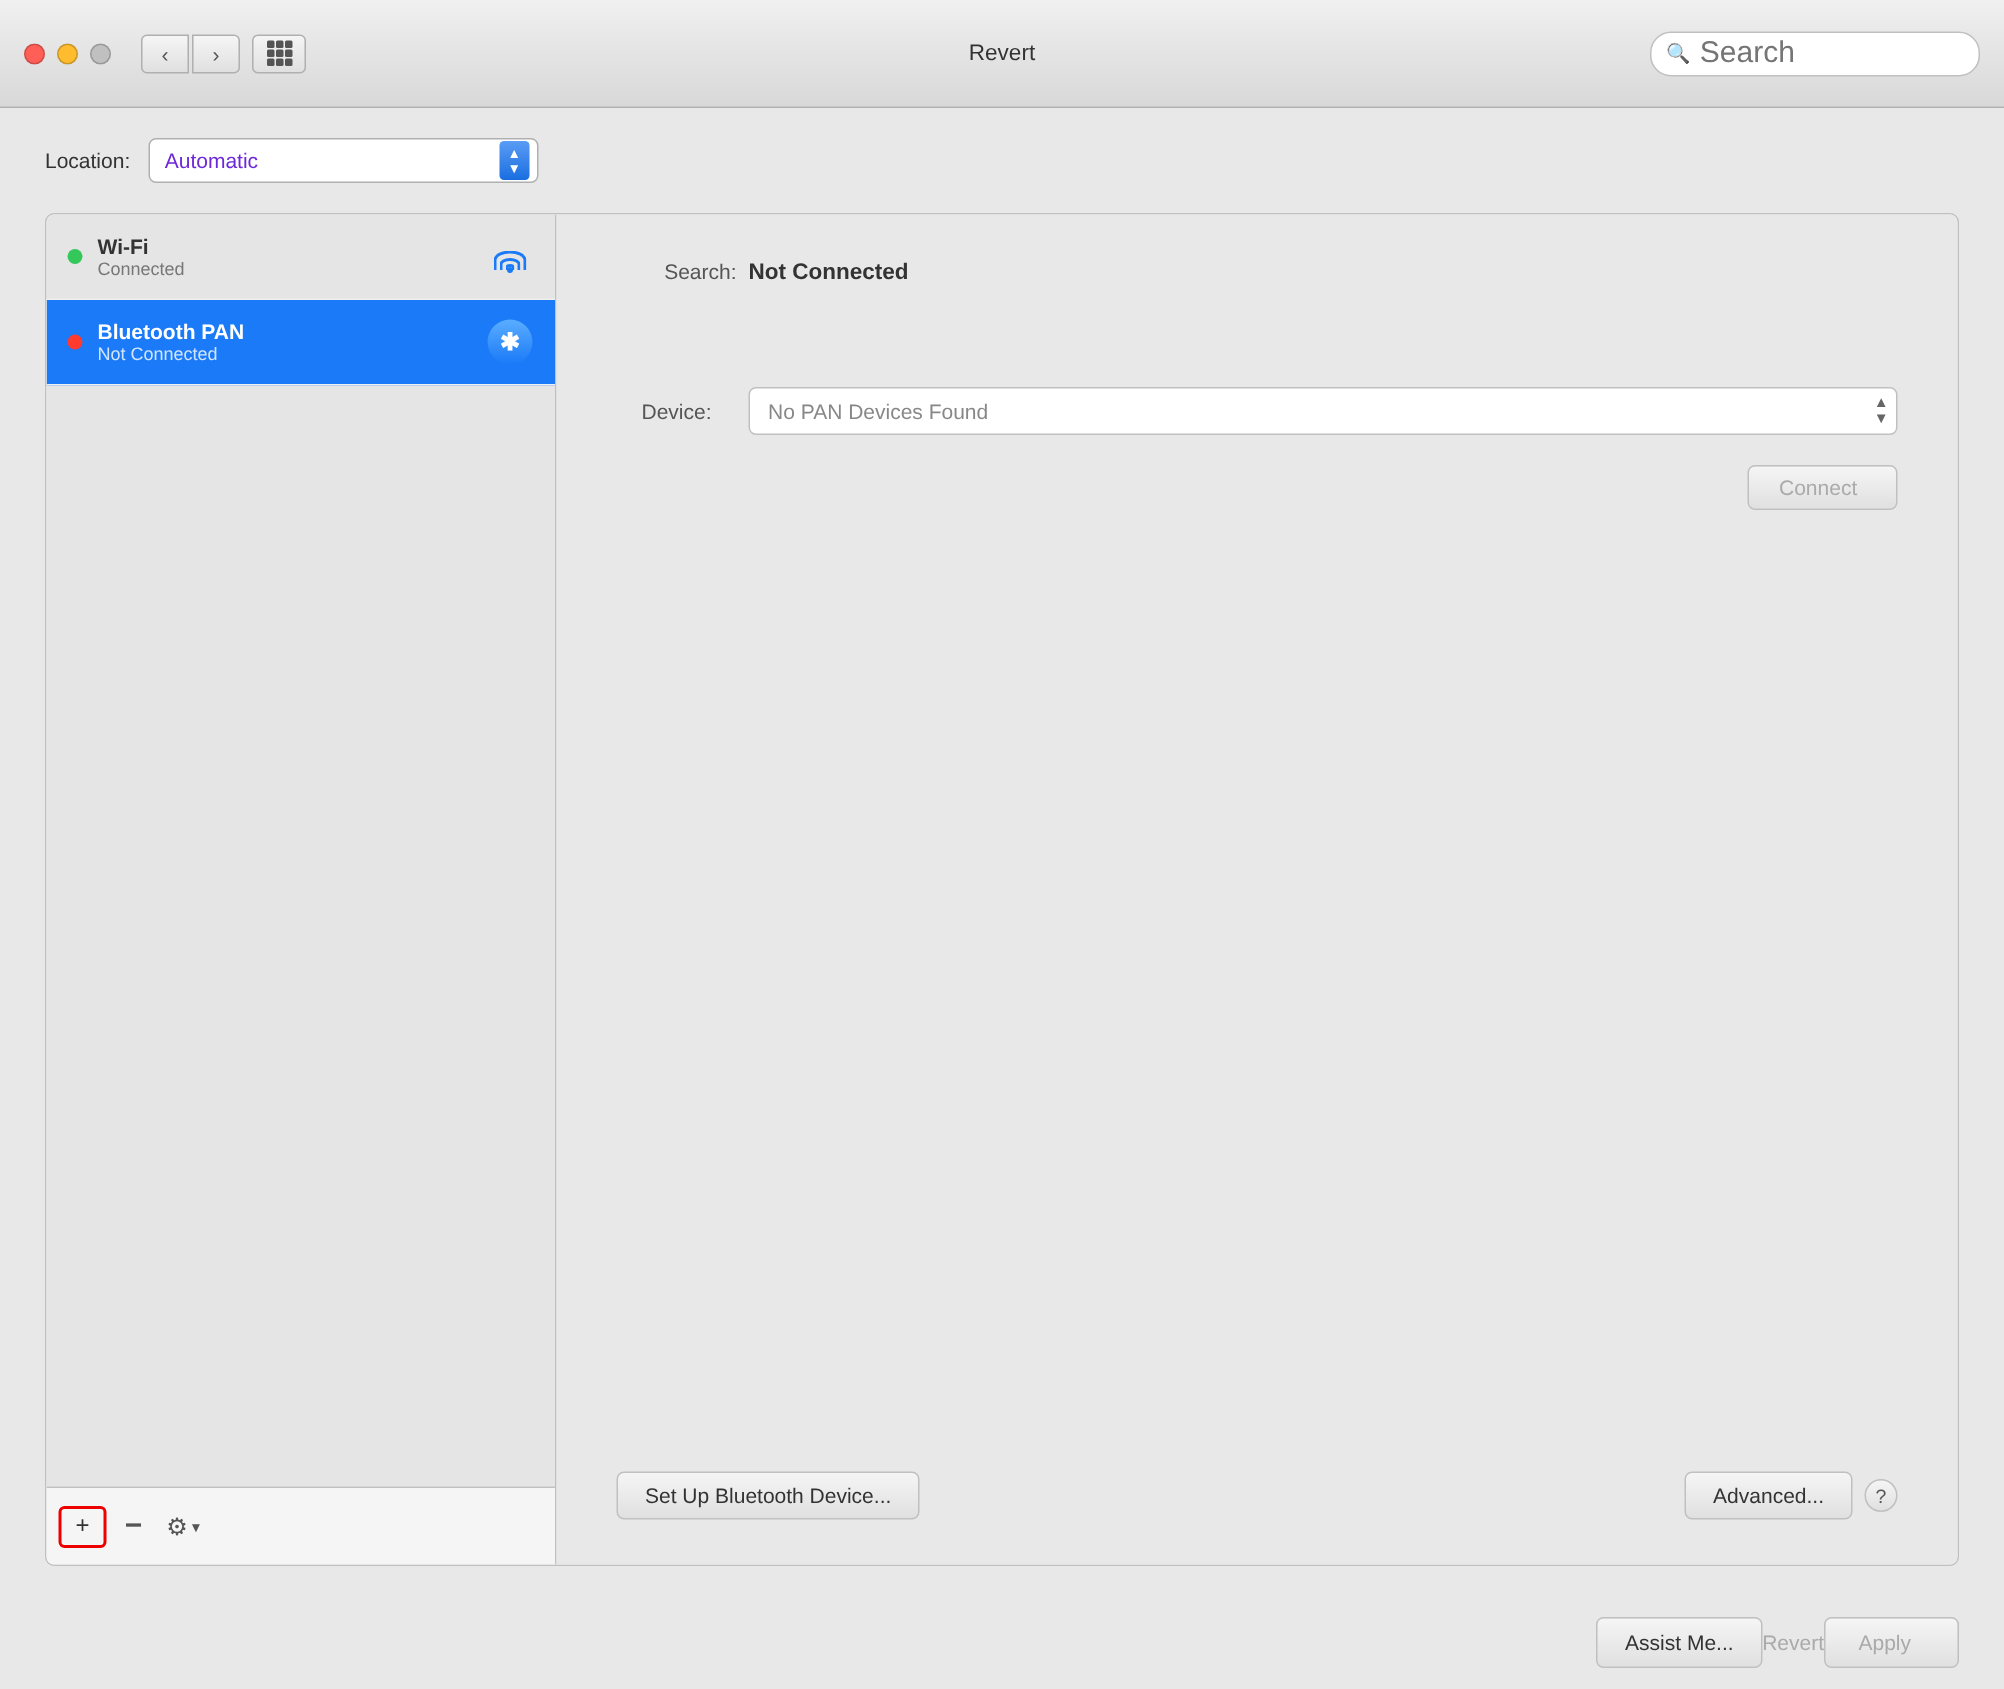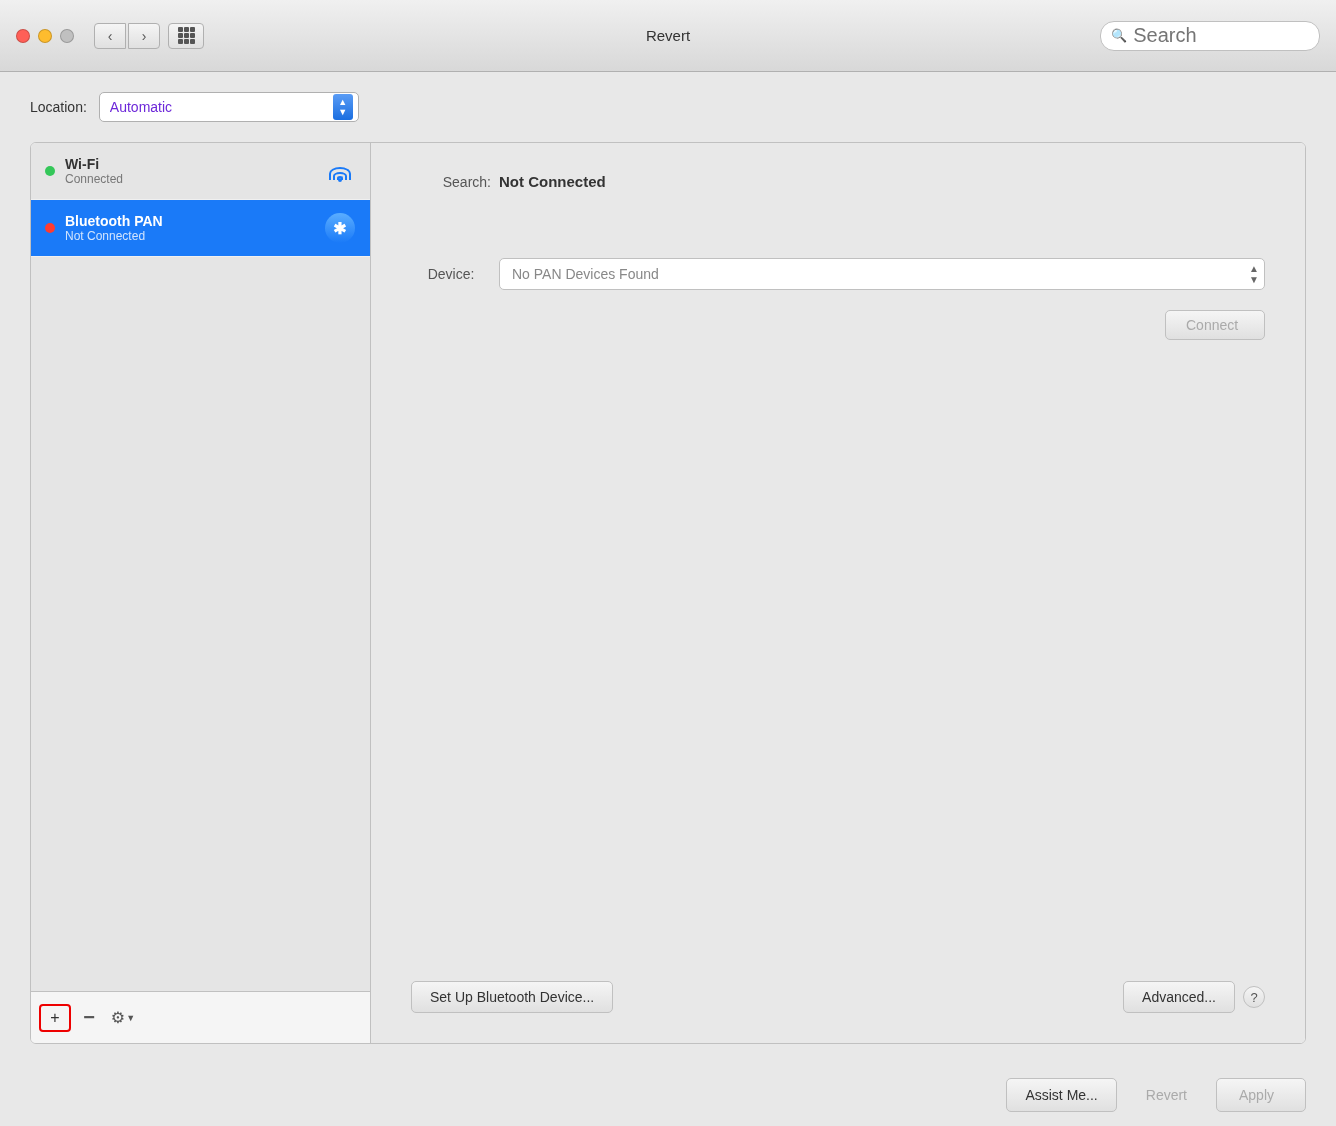--- a/index.html
+++ b/index.html
@@ -457,21 +457,21 @@
       color: #555;
       cursor: pointer;
     }
 
     
     .action-bar {
       display: flex;
       align-items: center;
       justify-content: flex-end;
       padding: 14px 30px;
-      gap: 29px;
+      gap: 0;
       flex-shrink: 0;
     }
     .btn-assist {
       background: linear-gradient(to bottom, #f5f5f5, #e0e0e0);
       border: 1px solid #c0c0c0;
       border-radius: 5px;
       padding: 8px 18px;
       font-size: 14px;
       color: #333;
       cursor: pointer;

